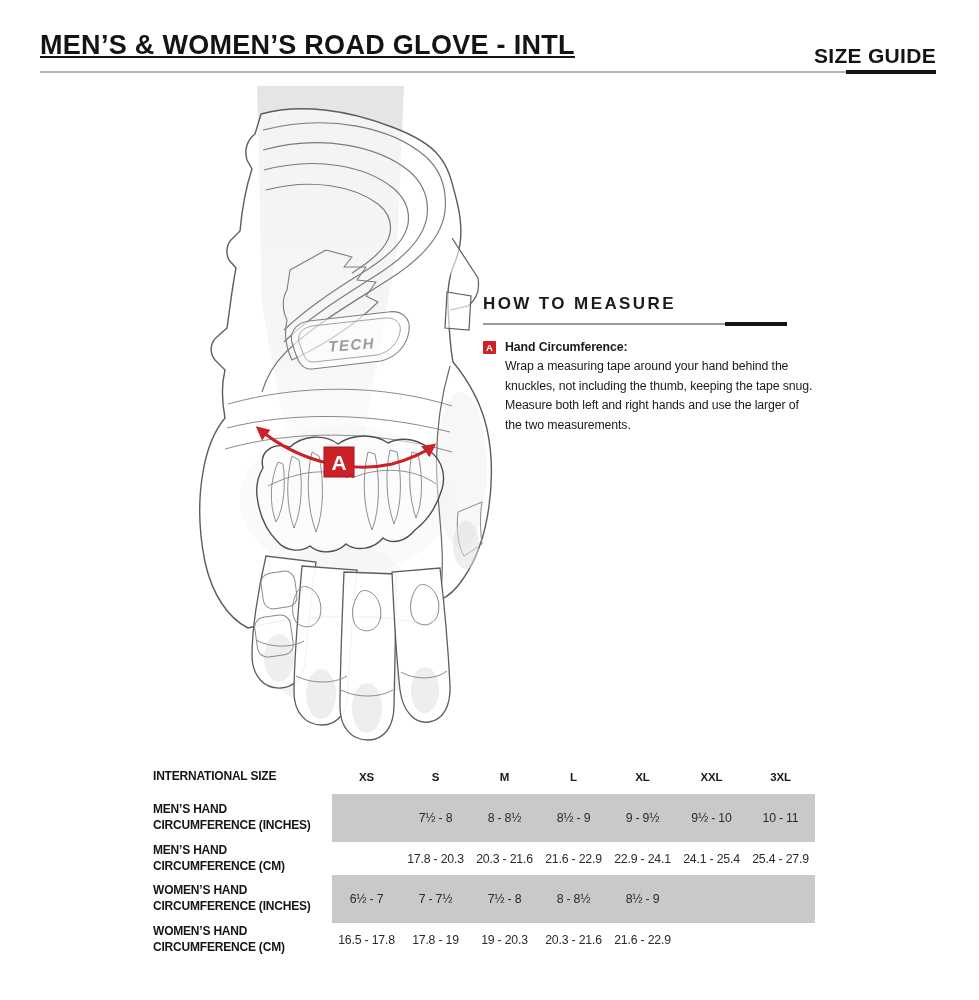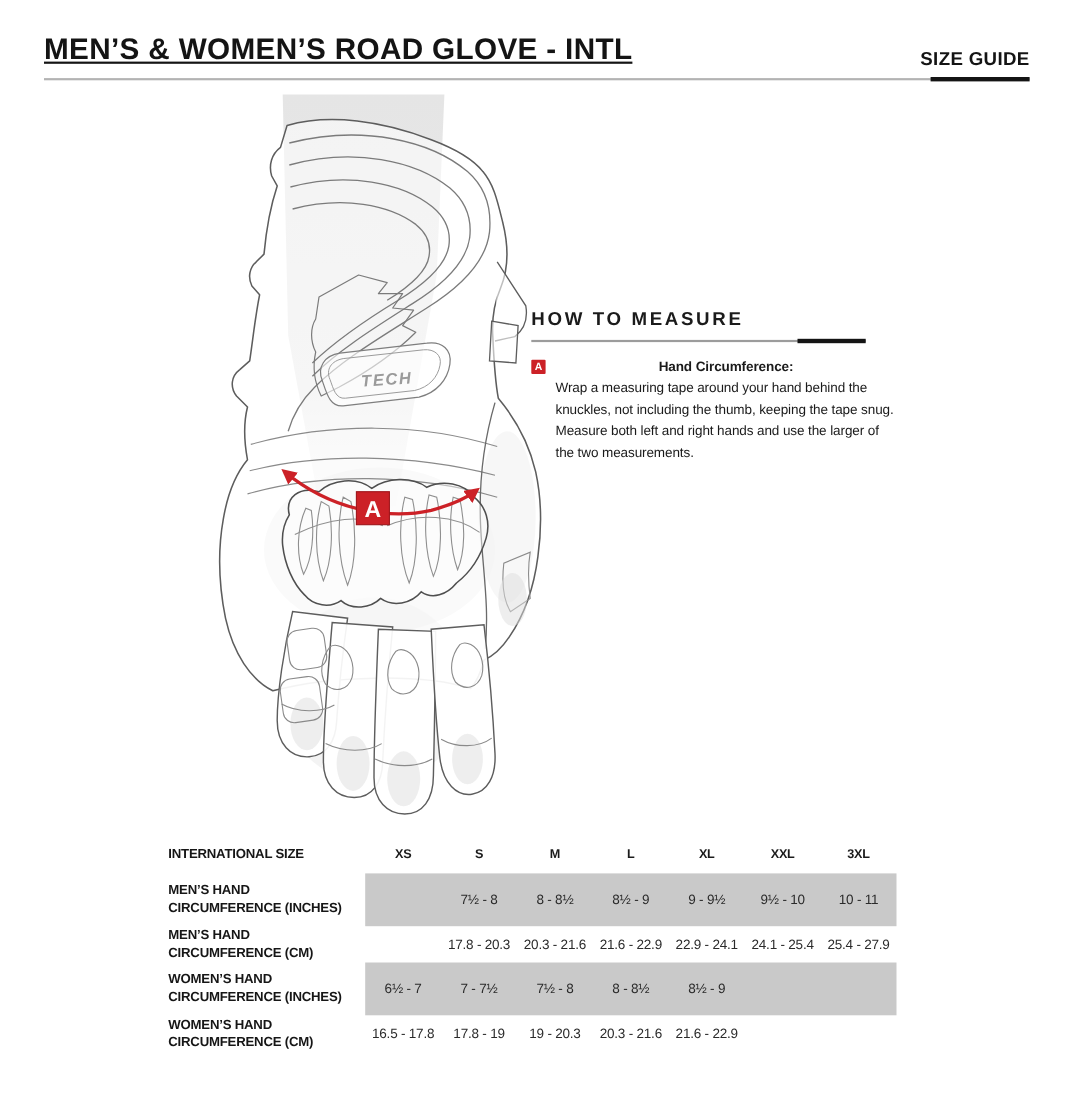--- a/index.html
+++ b/index.html
@@ -9,45 +9,45 @@
   }
   
   .page-title{
     position:absolute;left:40px;top:30px;margin:0;
     font-size:27px;font-weight:bold;letter-spacing:.3px;color:#141414;
     white-space:nowrap;
     text-decoration:underline;
   }
   .size-guide{
     position:absolute;right:43px;top:44px;
-    font-size:17px;font-weight:bold;letter-spacing:.3px;color:#141414;
+    font-size:21px;font-weight:bold;letter-spacing:.3px;color:#141414;
   }
   .header-rule{
     position:absolute;left:40px;right:43px;top:71px;height:2px;background:#b3b3b3;
   }
   .header-rule .dark-seg{
     position:absolute;right:0;top:-1px;width:90px;height:4px;background:#141414;
   }
   
   .glove-wrap{position:absolute;left:140px;top:82px;width:380px;height:672px;}
   
-  .htm{position:absolute;left:483px;top:280px;width:320px;}
+  .htm{position:absolute;left:483px;top:294px;width:320px;}
   .htm h2{
     margin:0;font-size:17px;font-weight:bold;letter-spacing:2.4px;color:#1b1b1b;
   }
   .htm-rule{position:relative;margin-top:9px;height:2px;background:#9c9c9c;width:304px;}
   .htm-rule .dark-seg{position:absolute;right:0;top:-1px;width:62px;height:4px;background:#141414;}
   .measure-item{display:flex;margin-top:15px;align-items:flex-start;}
   .a-badge{
     flex:0 0 auto;width:13px;height:13px;margin-top:1px;border-radius:1px;
     background:#cc2127;color:#fff;font-size:9.5px;font-weight:bold;
     display:flex;align-items:center;justify-content:center;
   }
   .measure-text{margin-left:9px;font-size:12.3px;letter-spacing:-.1px;color:#1a1a1a;}
-  .measure-title{font-weight:bold;display:block;text-align:center;}
+  .measure-title{font-weight:bold;display:block;}
   .measure-body{margin:3px 0 0;line-height:1.6;width:310px;}
   
   .size-table{position:absolute;left:153px;top:760px;width:662px;}
   .trow{display:flex;align-items:center;}
   .trow .lbl{
     width:177px;text-align:left;font-weight:bold;font-size:12px;
     letter-spacing:-.2px;line-height:1.3;color:#161616;
   }
   .trow .vals{display:flex;margin-left:2px;align-self:stretch;align-items:center;}
   .trow .val{width:69px;text-align:center;font-size:12.3px;letter-spacing:-.2px;color:#2a2a2a;}

